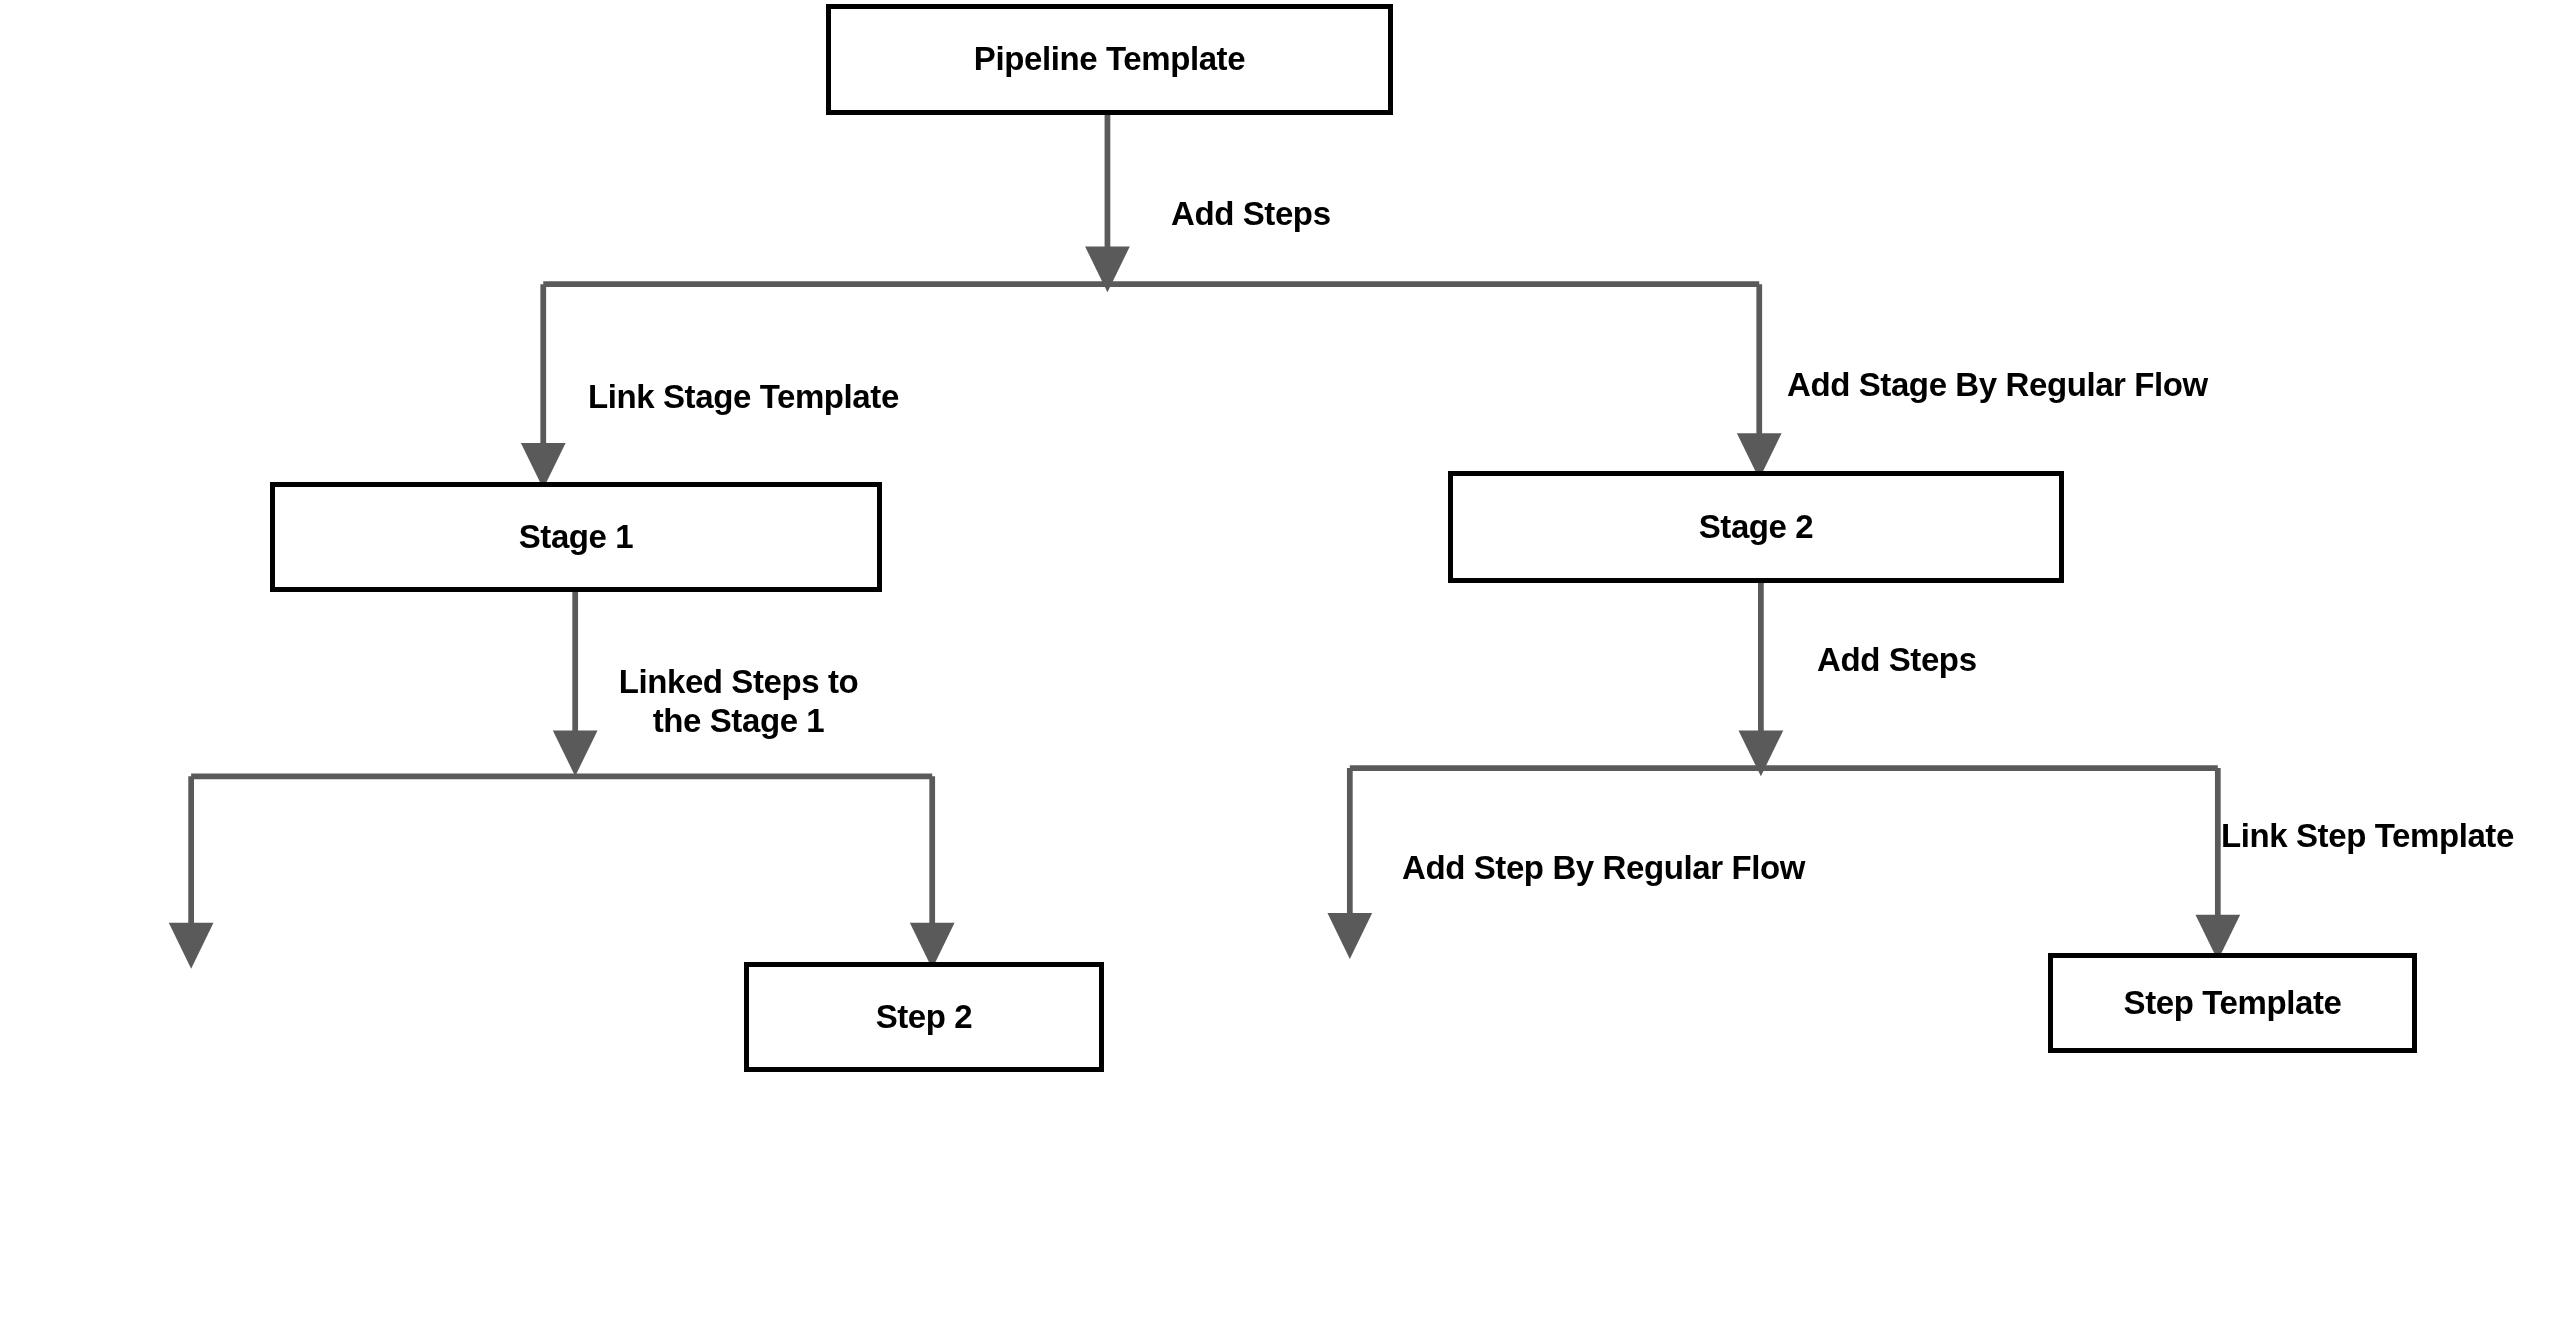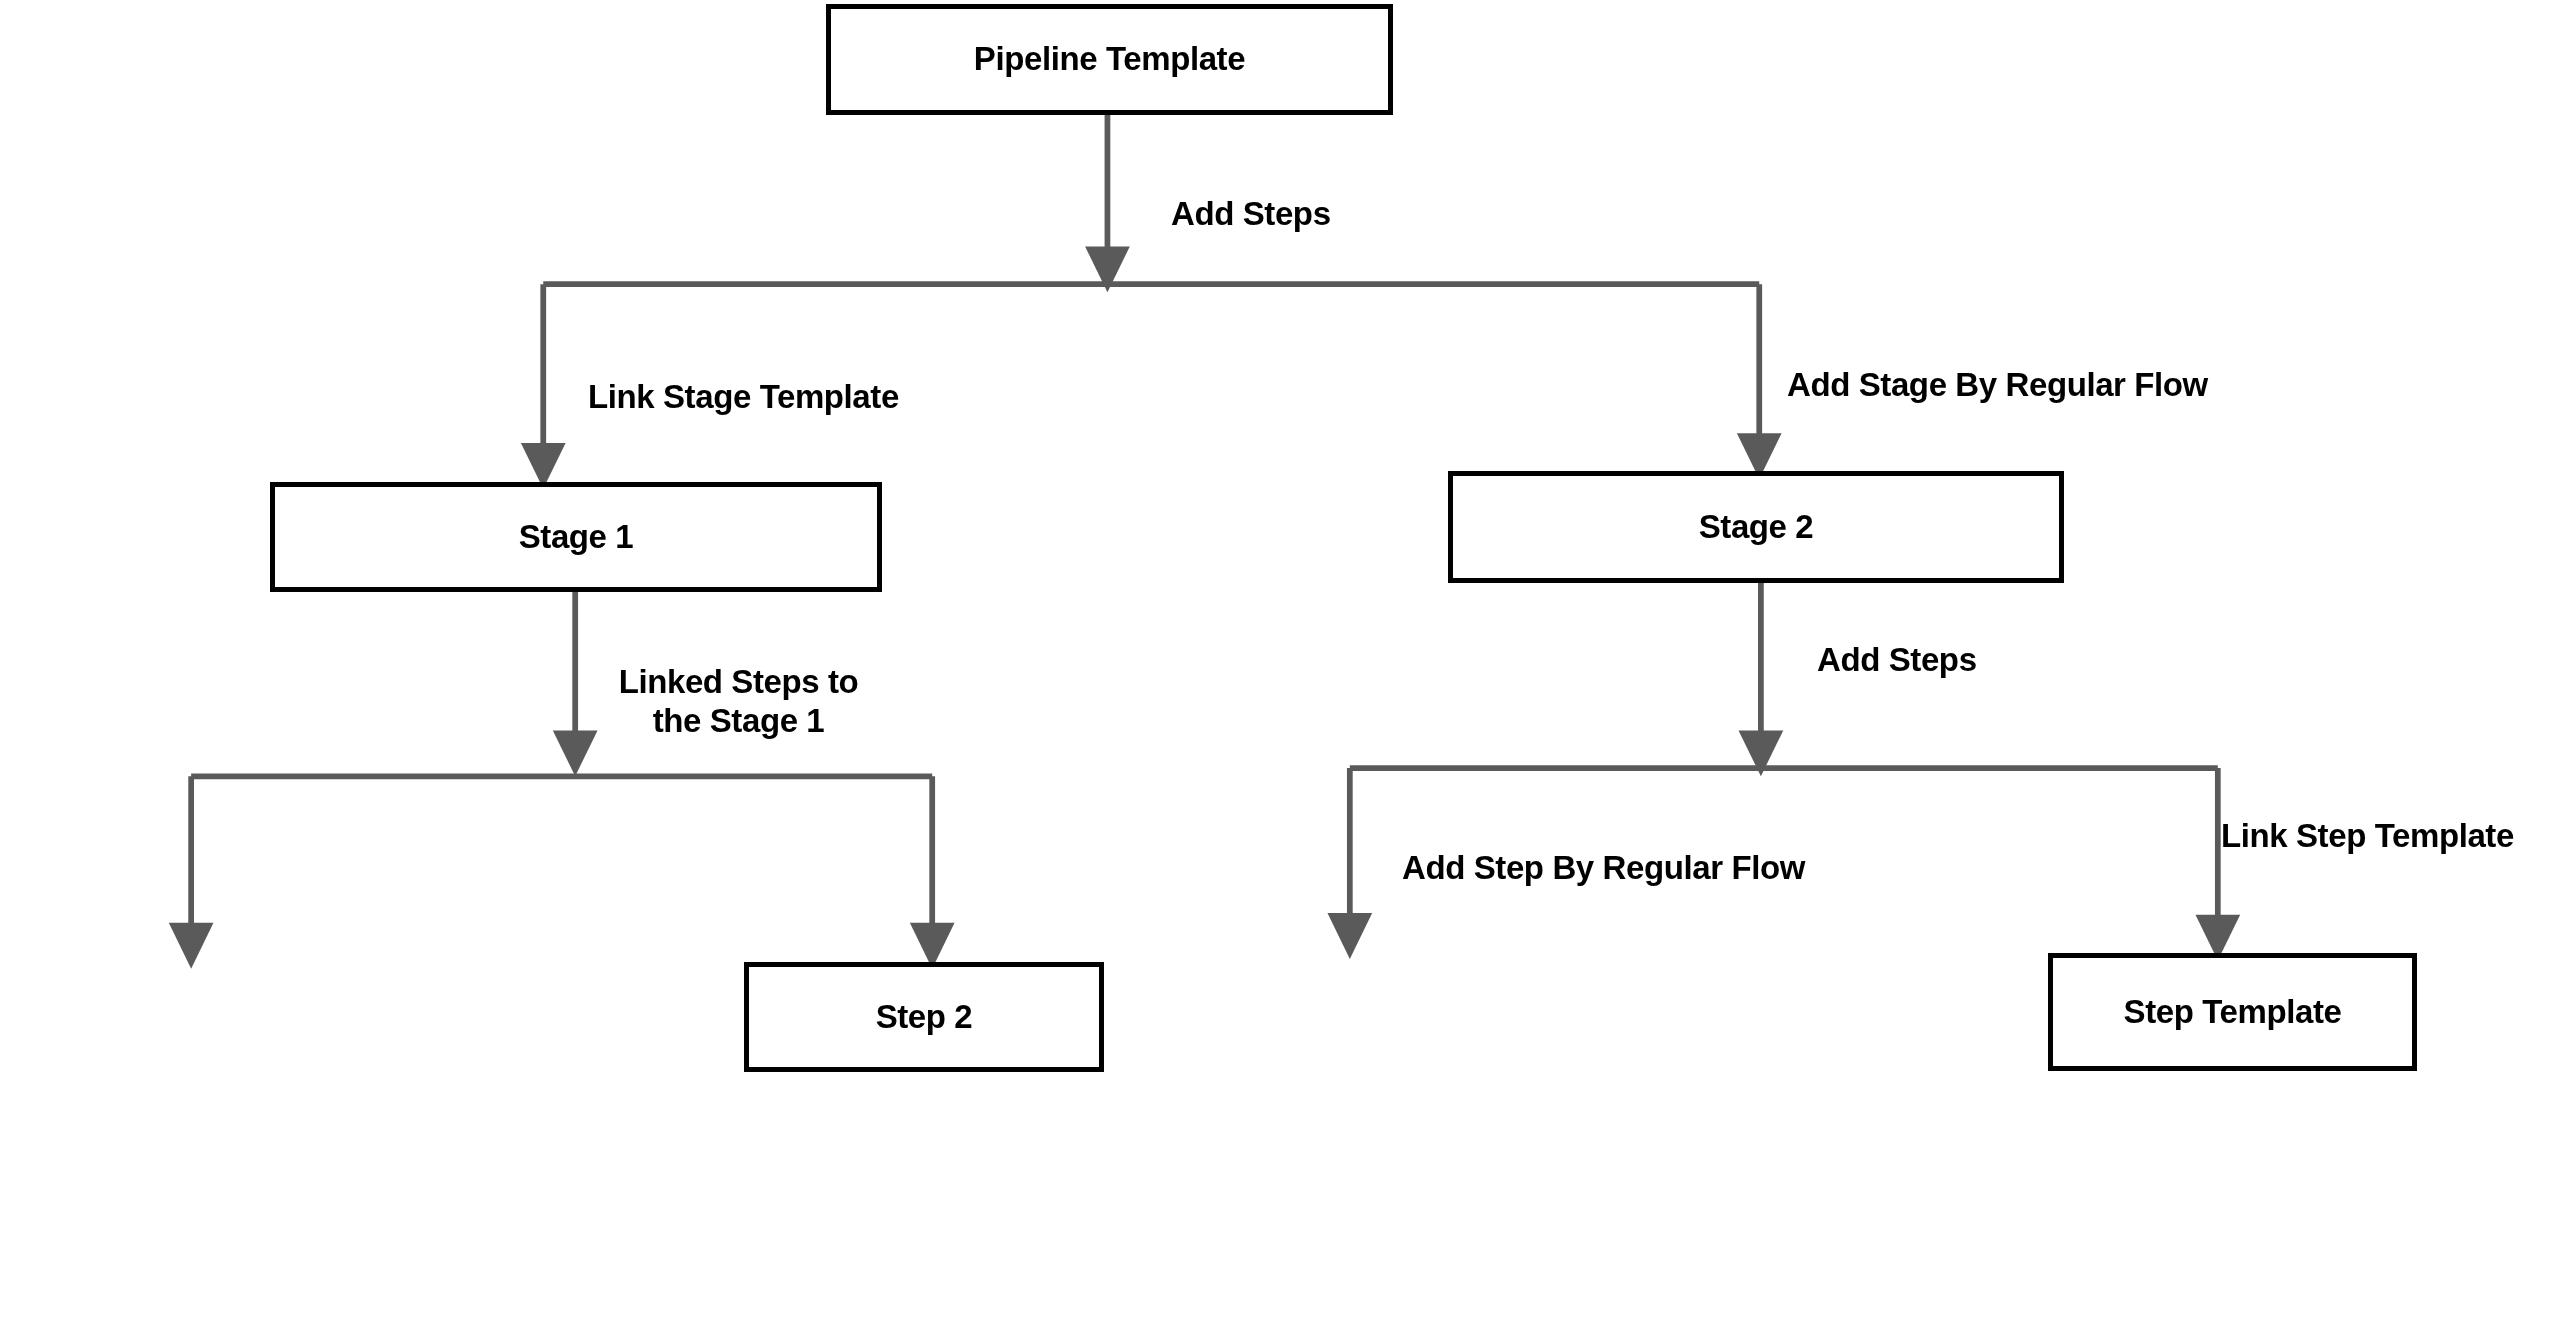--- a/index.html
+++ b/index.html
@@ -115,21 +115,21 @@
   <div class="node" style="left:1448px; top:471px; width:616px; height:112px;">
     <span class="node-label">Stage 2</span>
   </div>
 
 
   <div class="node" style="left:744px; top:962px; width:360px; height:110px;">
     <span class="node-label">Step 2</span>
   </div>
 
 
-  <div class="node" style="left:2048px; top:953px; width:369px; height:118px;">
+  <div class="node" style="left:2048px; top:953px; width:369px; height:100px;">
     <span class="node-label">Step Template</span>
   </div>
 
   <div class="edge-label" style="left:1171px; top:195px; width:246px;">Add Steps</div>
 
   <div class="edge-label" style="left:1787px; top:366px; width:524px;">Add Stage By Regular Flow</div>
 
   <div class="edge-label" style="left:588px; top:378px; width:385px;">Link Stage Template</div>
 
   <div class="edge-label center" style="left:591px; top:663px; width:295px;">Linked Steps to

